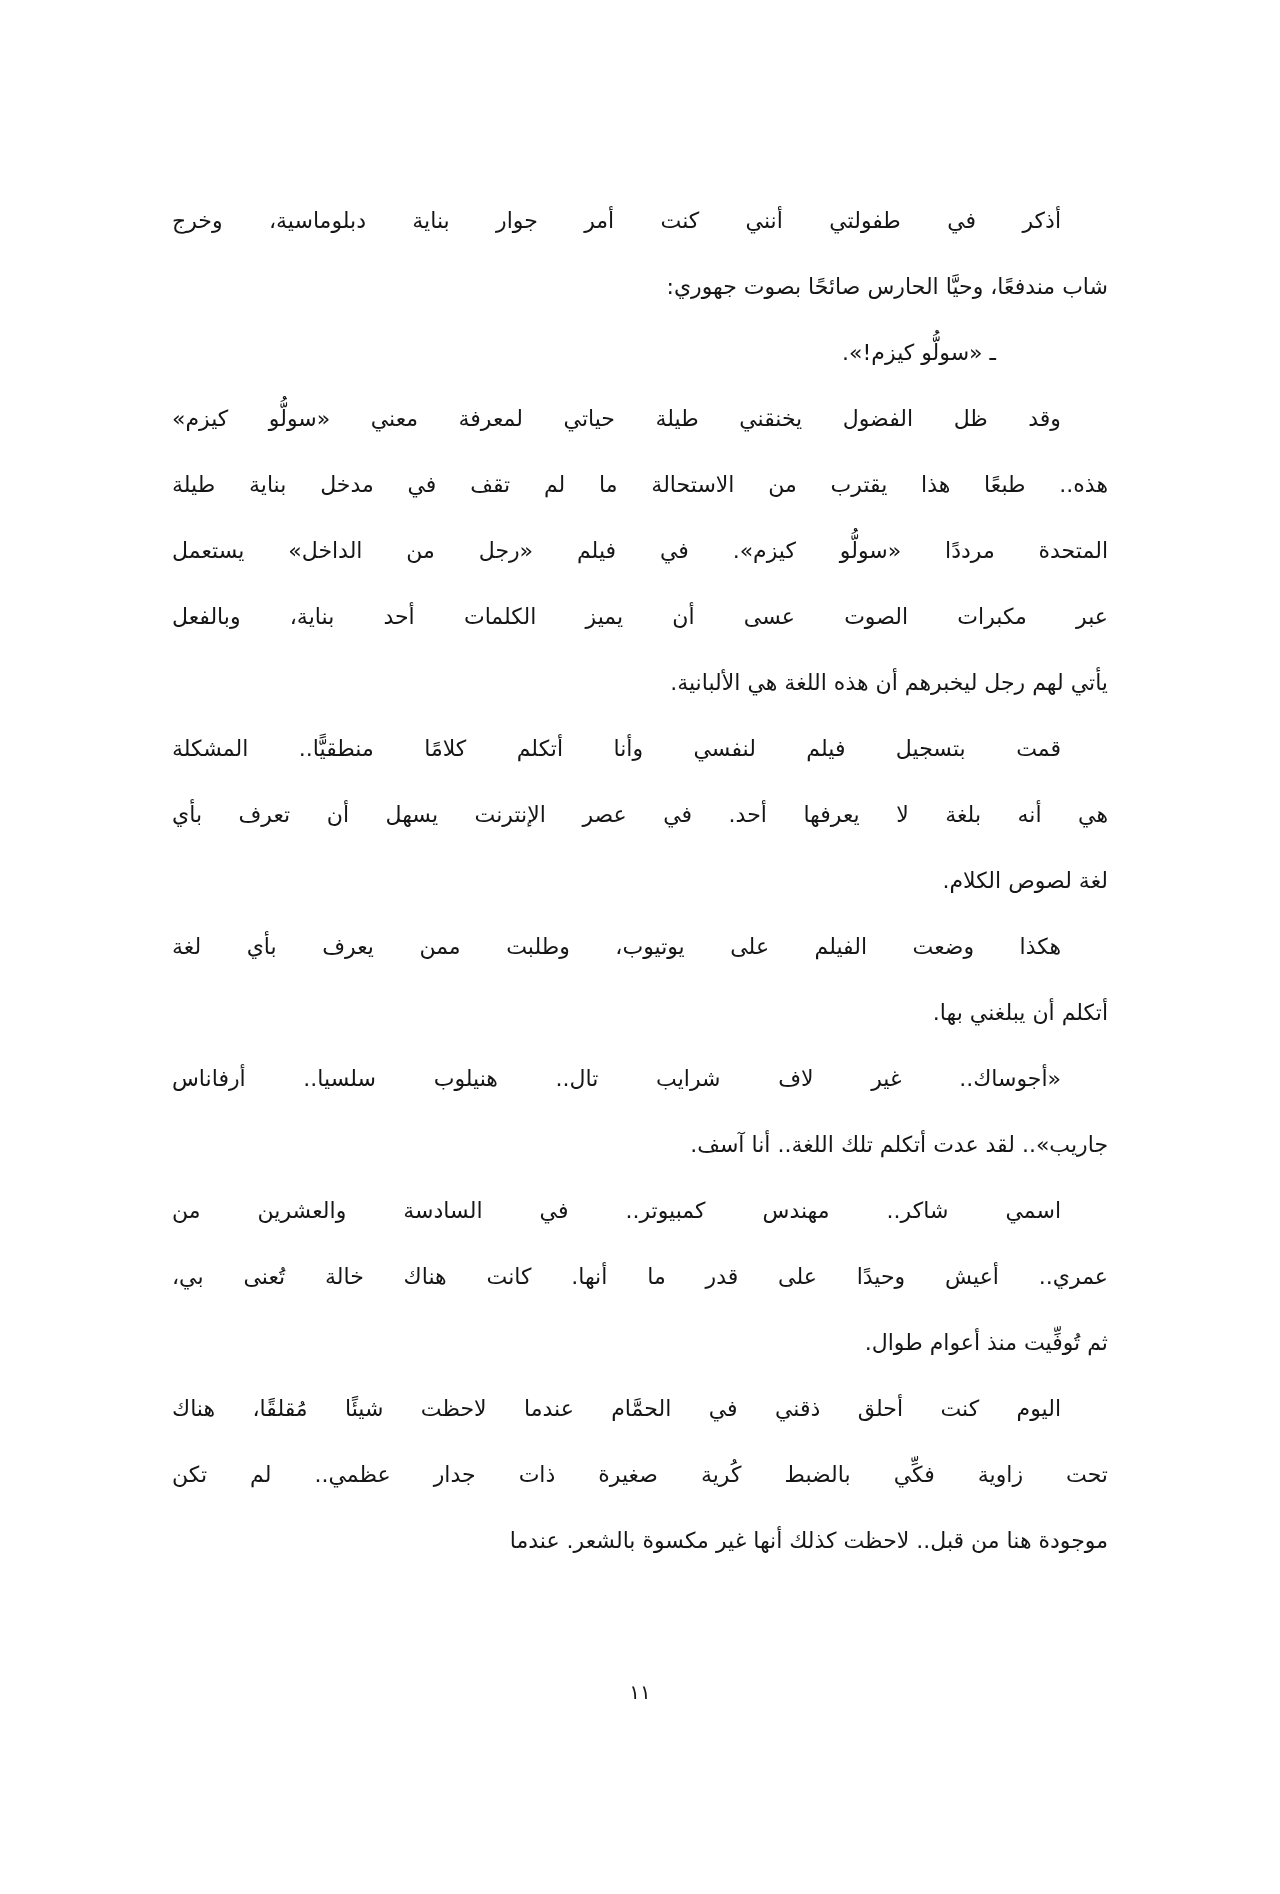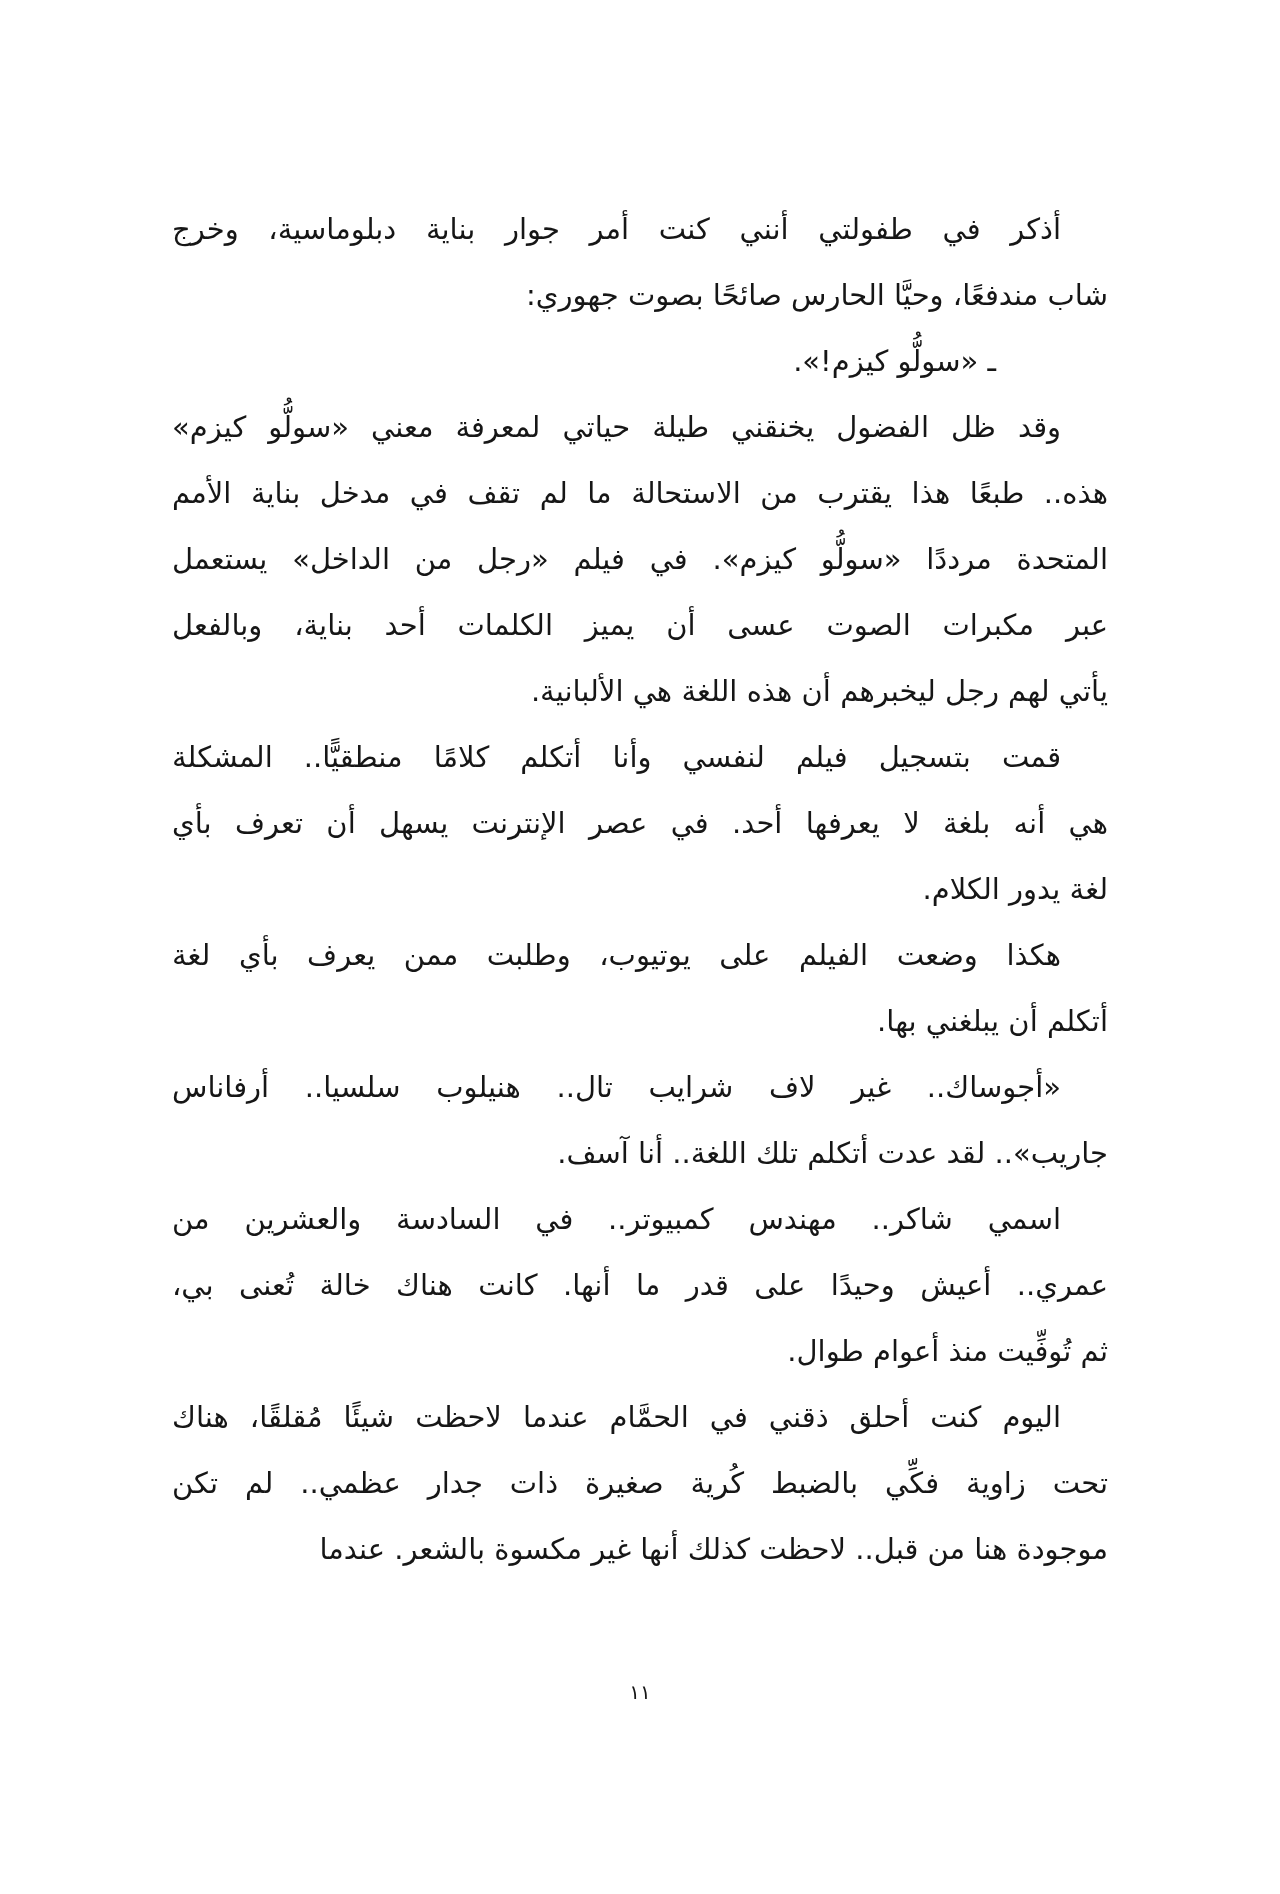--- a/index.html
+++ b/index.html
@@ -15,25 +15,25 @@
     font-family: "DejaVu Sans", sans-serif;
     overflow: hidden;
   }
   .page-sheet {
     position: absolute;
     inset: 0;
     background: #ffffff;
   }
   .page-text {
     position: absolute;
-    top: 196px;
+    top: 188px;
     right: 172px;
     width: 936px;
     direction: rtl;
-    font-size: 29px;
+    font-size: 22px;
     line-height: 66px;
     color: #161616;
   }
   .para {
     margin: 0;
     padding: 0;
   }
   .line {
     height: 66px;
     overflow: hidden;
@@ -70,29 +70,29 @@
   <div class="page-text">
       <div class="para body">
         <div class="line para-start">أذكر في طفولتي أنني كنت أمر جوار بناية دبلوماسية، وخرج</div>
         <div class="line para-end">شاب مندفعًا، وحيَّا الحارس صائحًا بصوت جهوري:</div>
       </div>
       <div class="para dialogue">
         <div class="line para-start para-end">ـ «سولُّو كيزم!».</div>
       </div>
       <div class="para body">
         <div class="line para-start">وقد ظل الفضول يخنقني طيلة حياتي لمعرفة معني «سولُّو كيزم»</div>
-        <div class="line">هذه.. طبعًا هذا يقترب من الاستحالة ما لم تقف في مدخل بناية الأمم</div>
+        <div class="line">هذه.. طبعًا هذا يقترب من الاستحالة ما لم تقف في مدخل بناية طيلة</div>
         <div class="line">المتحدة مرددًا «سولُّو كيزم». في فيلم «رجل من الداخل» يستعمل</div>
         <div class="line">عبر مكبرات الصوت عسى أن يميز الكلمات أحد بناية، وبالفعل</div>
         <div class="line para-end">يأتي لهم رجل ليخبرهم أن هذه اللغة هي الألبانية.</div>
       </div>
       <div class="para body">
         <div class="line para-start">قمت بتسجيل فيلم لنفسي وأنا أتكلم كلامًا منطقيًّا.. المشكلة</div>
         <div class="line">هي أنه بلغة لا يعرفها أحد. في عصر الإنترنت يسهل أن تعرف بأي</div>
-        <div class="line para-end">لغة يدور الكلام.</div>
+        <div class="line para-end">لغة لصوص الكلام.</div>
       </div>
       <div class="para body">
         <div class="line para-start">هكذا وضعت الفيلم على يوتيوب، وطلبت ممن يعرف بأي لغة</div>
         <div class="line para-end">أتكلم أن يبلغني بها.</div>
       </div>
       <div class="para body">
         <div class="line para-start">«أجوساك.. غير لاف شرايب تال.. هنيلوب سلسيا.. أرفاناس</div>
         <div class="line para-end">جاريب».. لقد عدت أتكلم تلك اللغة.. أنا آسف.</div>
       </div>
       <div class="para body">

